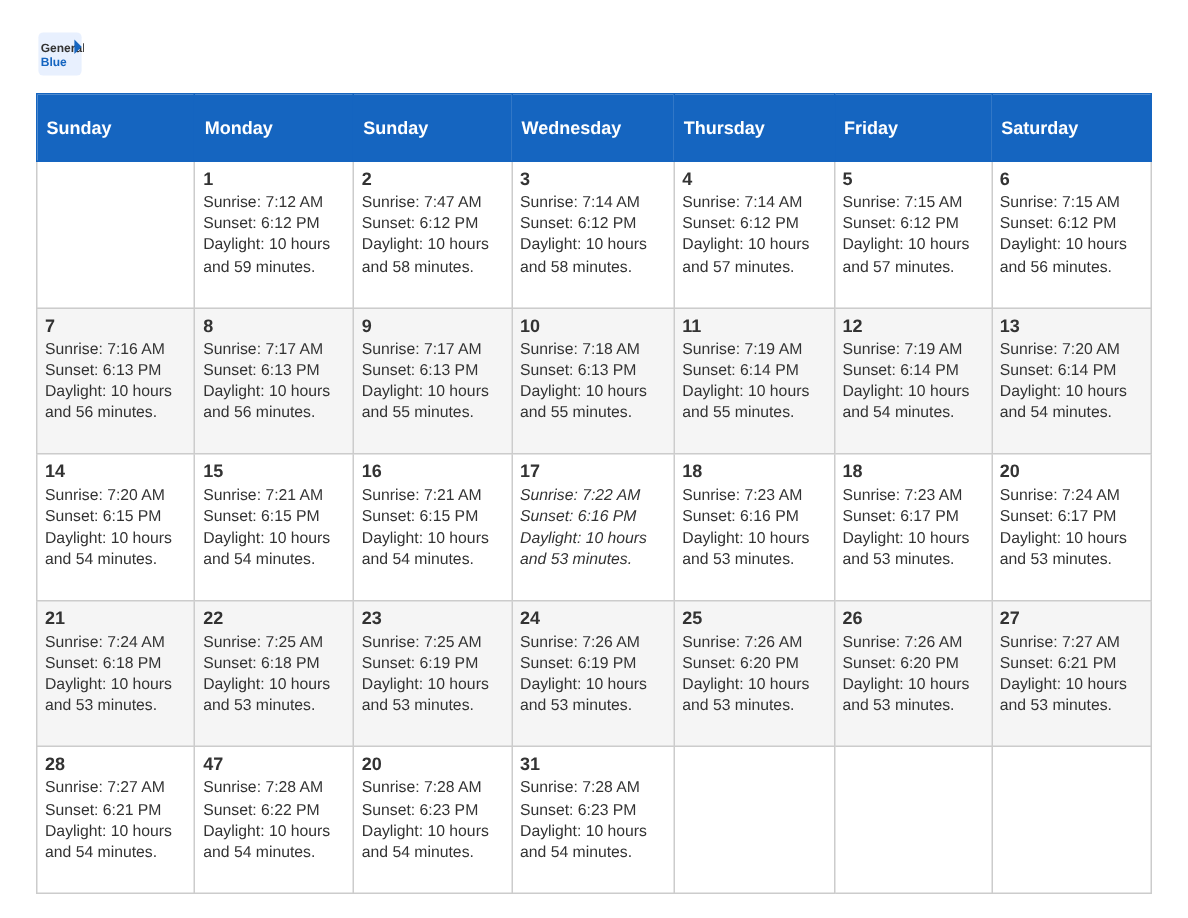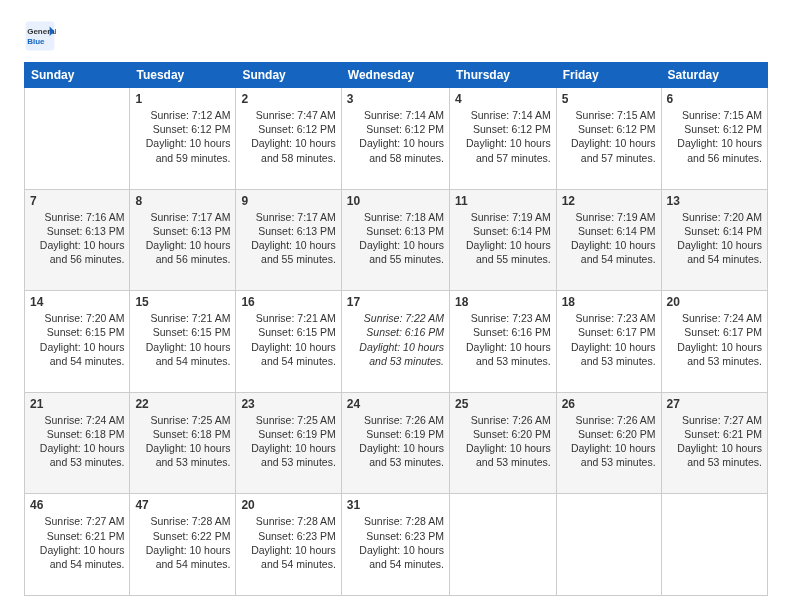--- a/index.html
+++ b/index.html
@@ -47,21 +47,21 @@
     .calendar-table {
       width: 100%;
       border-collapse: collapse;
       flex: 1;
       font-size: 11px;
     }
     .calendar-table thead th {
       background-color: #1565c0;
       color: #fff;
       text-align: left;
-      padding: 5px 6px;
+      padding: 15px 6px;
       font-size: 12px;
       font-weight: bold;
       border: 1px solid #1565c0;
     }
     .calendar-table tbody td {
       border: 1px solid #ccc;
       vertical-align: top;
       padding: 4px 5px;
       height: 82px;
       width: 112px;
@@ -70,21 +70,20 @@
       font-weight: bold;
       font-size: 12px;
       color: #333;
       display: block;
       margin-bottom: 2px;
     }
     .day-info {
       font-size: 10.5px;
       color: #333;
       line-height: 1.35;
-      text-align: right;
     }
     .empty-cell {
       background: #f9f9f9;
     }
     tbody tr:nth-child(odd) td {
       background-color: #fff;
     }
     tbody tr:nth-child(even) td {
       background-color: #f5f5f5;
     }
@@ -108,21 +107,21 @@
     <div class="title-block">
       <div class="month-title"></div>
       <div class="subtitle"></div>
     </div>
   </div>
 
   <table class="calendar-table">
     <thead>
       <tr>
       <th>Sunday</th>
-          <th>Tuesday</th>
+          <th>Monday</th>
           <th>Sunday</th>
           <th>Wednesday</th>
           <th>Thursday</th>
           <th>Friday</th>
           <th>Saturday</th>
         </tr>
     </thead>
     <tbody id="calendar-body">
     <tr>
           <td class="empty-cell"></td>
@@ -317,21 +316,21 @@
           <td>
             <span class="day-number">27</span>
             <div class="day-info" style="white-space: pre-line;">Sunrise: 7:27 AM
 Sunset: 6:21 PM
 Daylight: 10 hours
 and 53 minutes.</div>
           </td>
         </tr>
         <tr>
           <td>
-            <span class="day-number">46</span>
+            <span class="day-number">28</span>
             <div class="day-info" style="white-space: pre-line;">Sunrise: 7:27 AM
 Sunset: 6:21 PM
 Daylight: 10 hours
 and 54 minutes.</div>
           </td>
           <td>
             <span class="day-number">47</span>
             <div class="day-info" style="white-space: pre-line;">Sunrise: 7:28 AM
 Sunset: 6:22 PM
 Daylight: 10 hours

